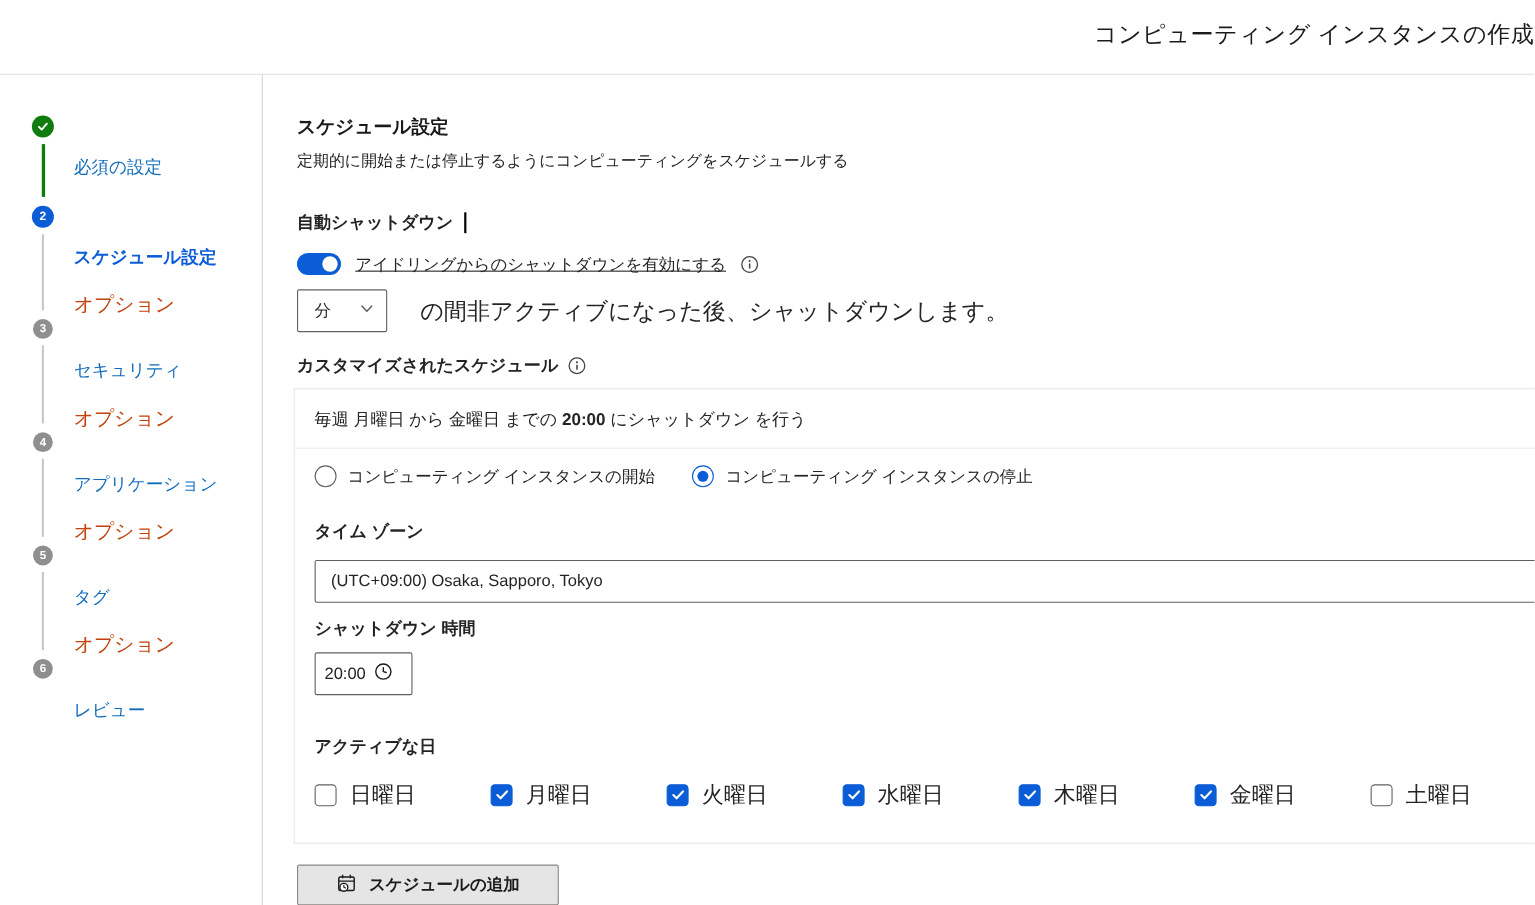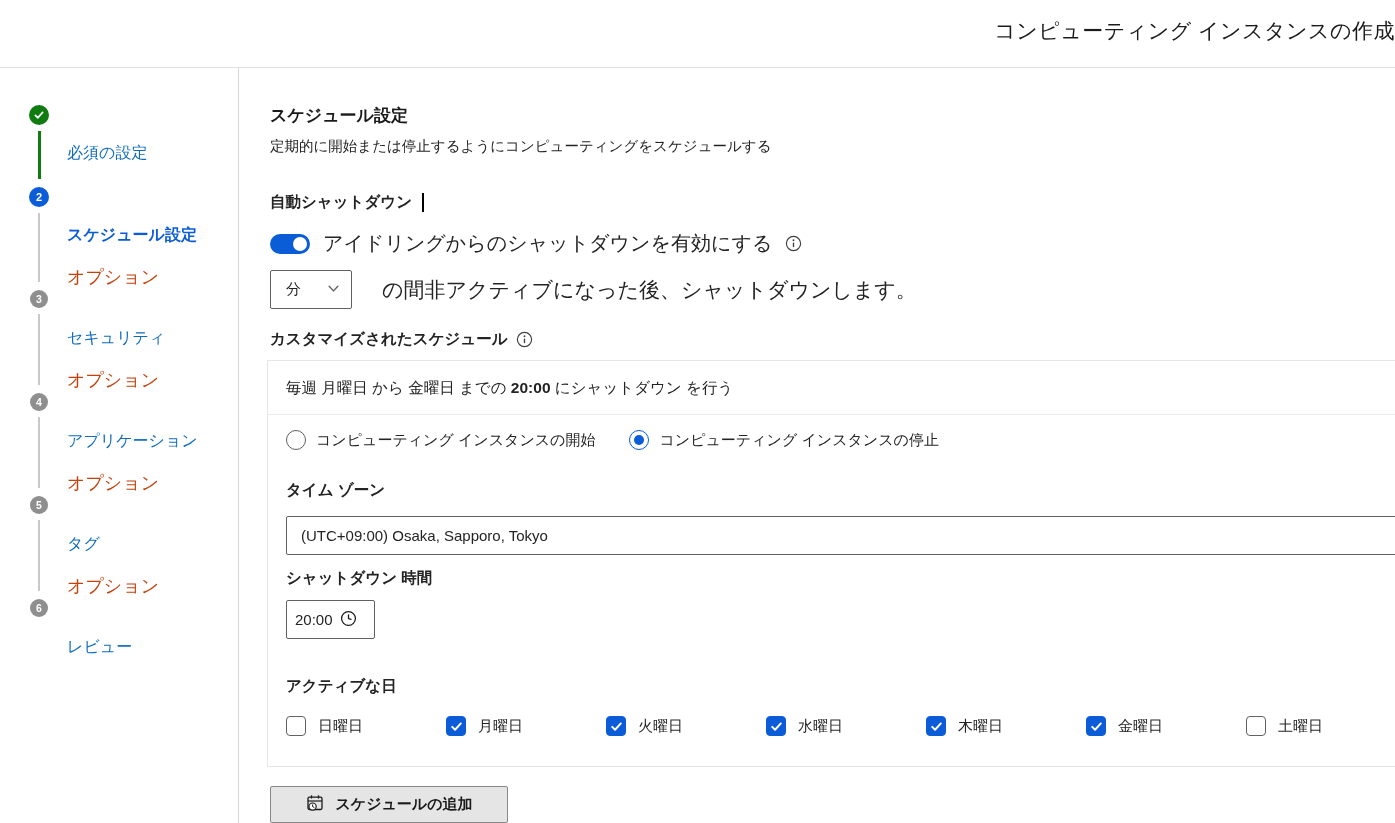--- a/index.html
+++ b/index.html
@@ -37,21 +37,21 @@
   .section-heading { font-size:17px; font-weight:700; color:#1a1a1a; }
   .section-desc { font-size:14.5px; margin-top:10px; }
   .sub-heading { font-size:15.5px; font-weight:700; margin-top:36px; display:flex; align-items:center; gap:8px; }
   .text-cursor { display:inline-block; width:1.5px; height:19px; background:#000; margin-left:2px; vertical-align:-3px; }
 
   .toggle-row { margin-top:17px; display:flex; align-items:center; gap:13px; }
   .toggle { width:40px; height:20px; border-radius:10px; background:#c4c4c4; position:relative; cursor:pointer; flex:none; }
   .toggle.on { background:#0b5cd7; }
   .toggle .knob { position:absolute; top:3px; left:3px; width:14px; height:14px; border-radius:50%; background:#fff; }
   .toggle.on .knob { left:auto; right:3px; }
-  .toggle-label { font-size:20px; }
+  .toggle-label { font-size:15px;text-decoration:underline; }
 
   .idle-row { margin-top:13px; display:flex; align-items:center; gap:16px; }
   .num-input { width:143px; height:39px; border:1px solid #616161; border-radius:2px;
     font-size:14.5px; padding:0 10px; font-family:inherit; color:#242424; }
   .unit-select { width:82px; height:39px; border:1px solid #616161; border-radius:2px; background:#fff;
     display:flex; align-items:center; justify-content:space-between; padding:0 11px 0 15px;
     font-size:15px; cursor:pointer; }
   .idle-suffix { font-size:21px; margin-left:14px; }
 
   .info-icon { display:inline-flex; flex:none; cursor:pointer; }
@@ -78,21 +78,21 @@
     display:flex; align-items:center; gap:7px; font-size:15px; padding:0 8px; background:#fff; }
   .field-label.days { margin-top:37px; }
 
   .days-row { margin-top:19px; display:flex; }
   .day-item { width:160px; display:flex; align-items:center; gap:12px; cursor:pointer; }
   .checkbox { width:20px; height:20px; border:1px solid #616161; border-radius:4px; background:#fff;
     display:flex; align-items:center; justify-content:center; flex:none; }
   .day-item.checked .checkbox { background:#0b5cd7; border-color:#0b5cd7; }
   .checkbox svg { display:none; }
   .day-item.checked .checkbox svg { display:block; }
-  .day-label { font-size:15px; }
+  .day-label { font-size:20px; }
 
   .add-schedule-btn { margin-top:19px; height:37px; min-width:238px; background:#e5e5e5;
     border:1px solid #8a8886; border-radius:2px; display:inline-flex; align-items:center;
     justify-content:center; gap:10px; font-size:15px; font-weight:700; font-family:inherit;
     color:#1a1a1a; cursor:pointer; padding:0 18px; }
 </style>
 </head>
 <body>
 
 <header class="page-header">

